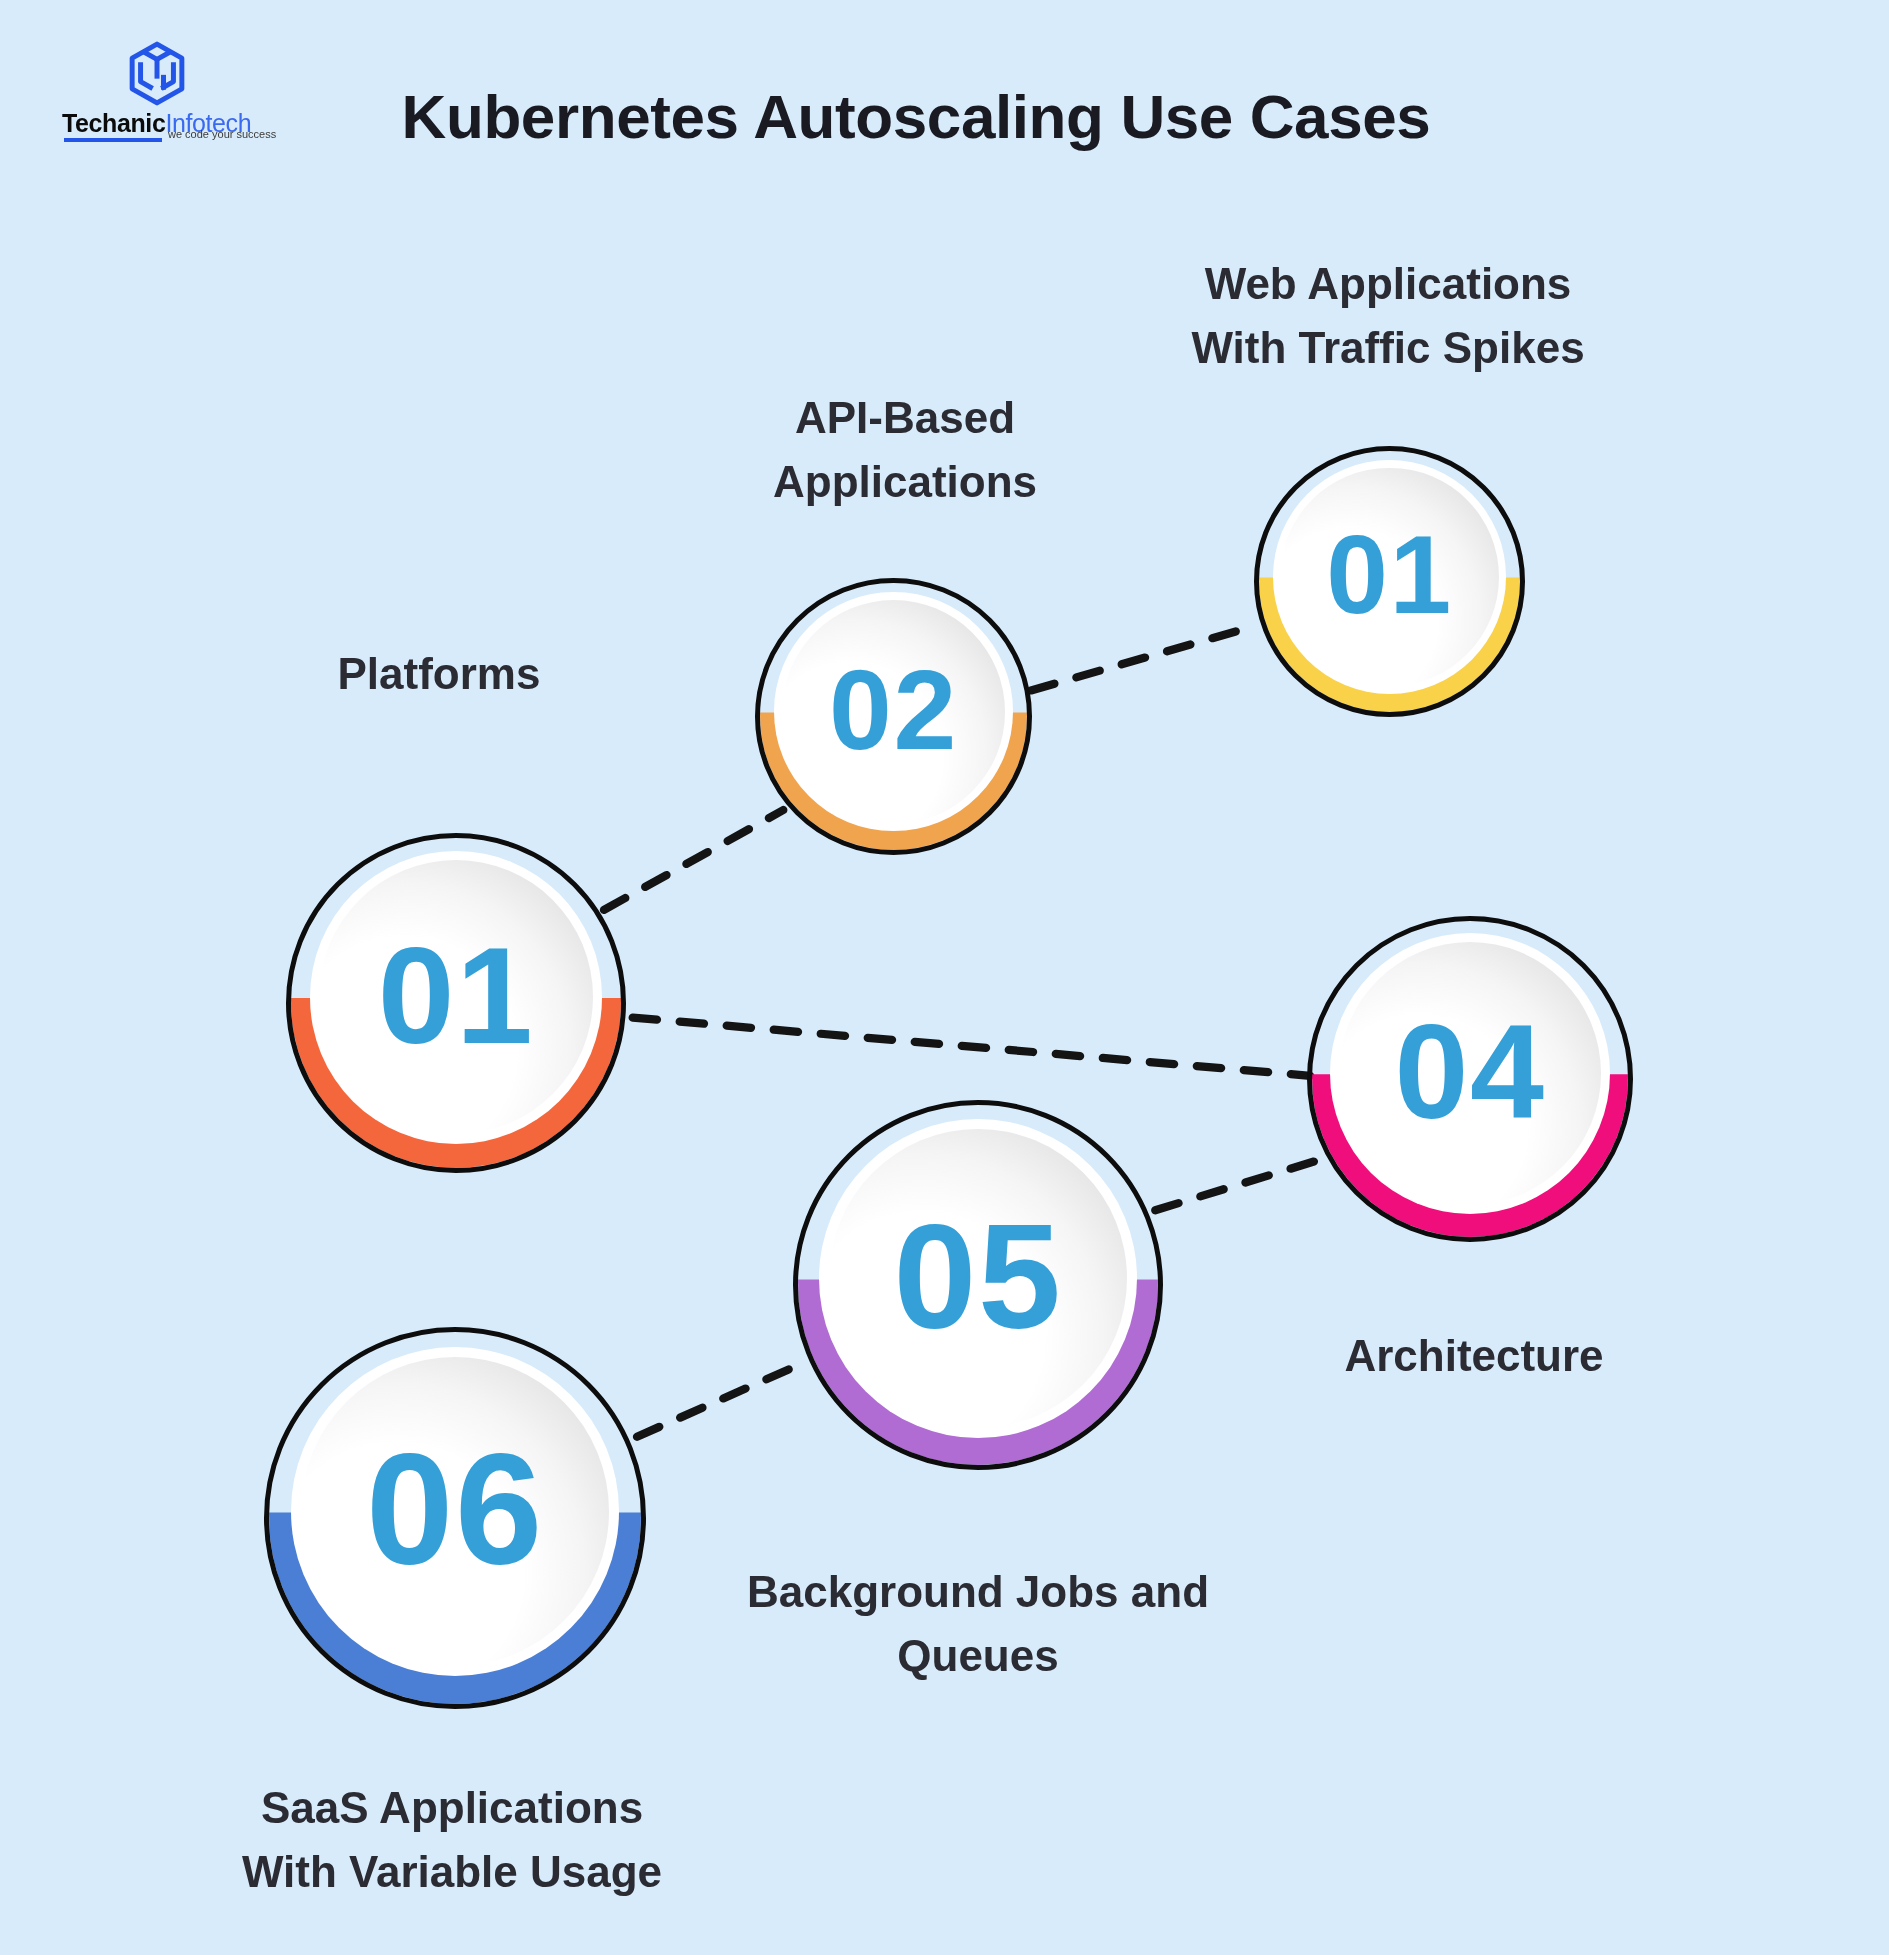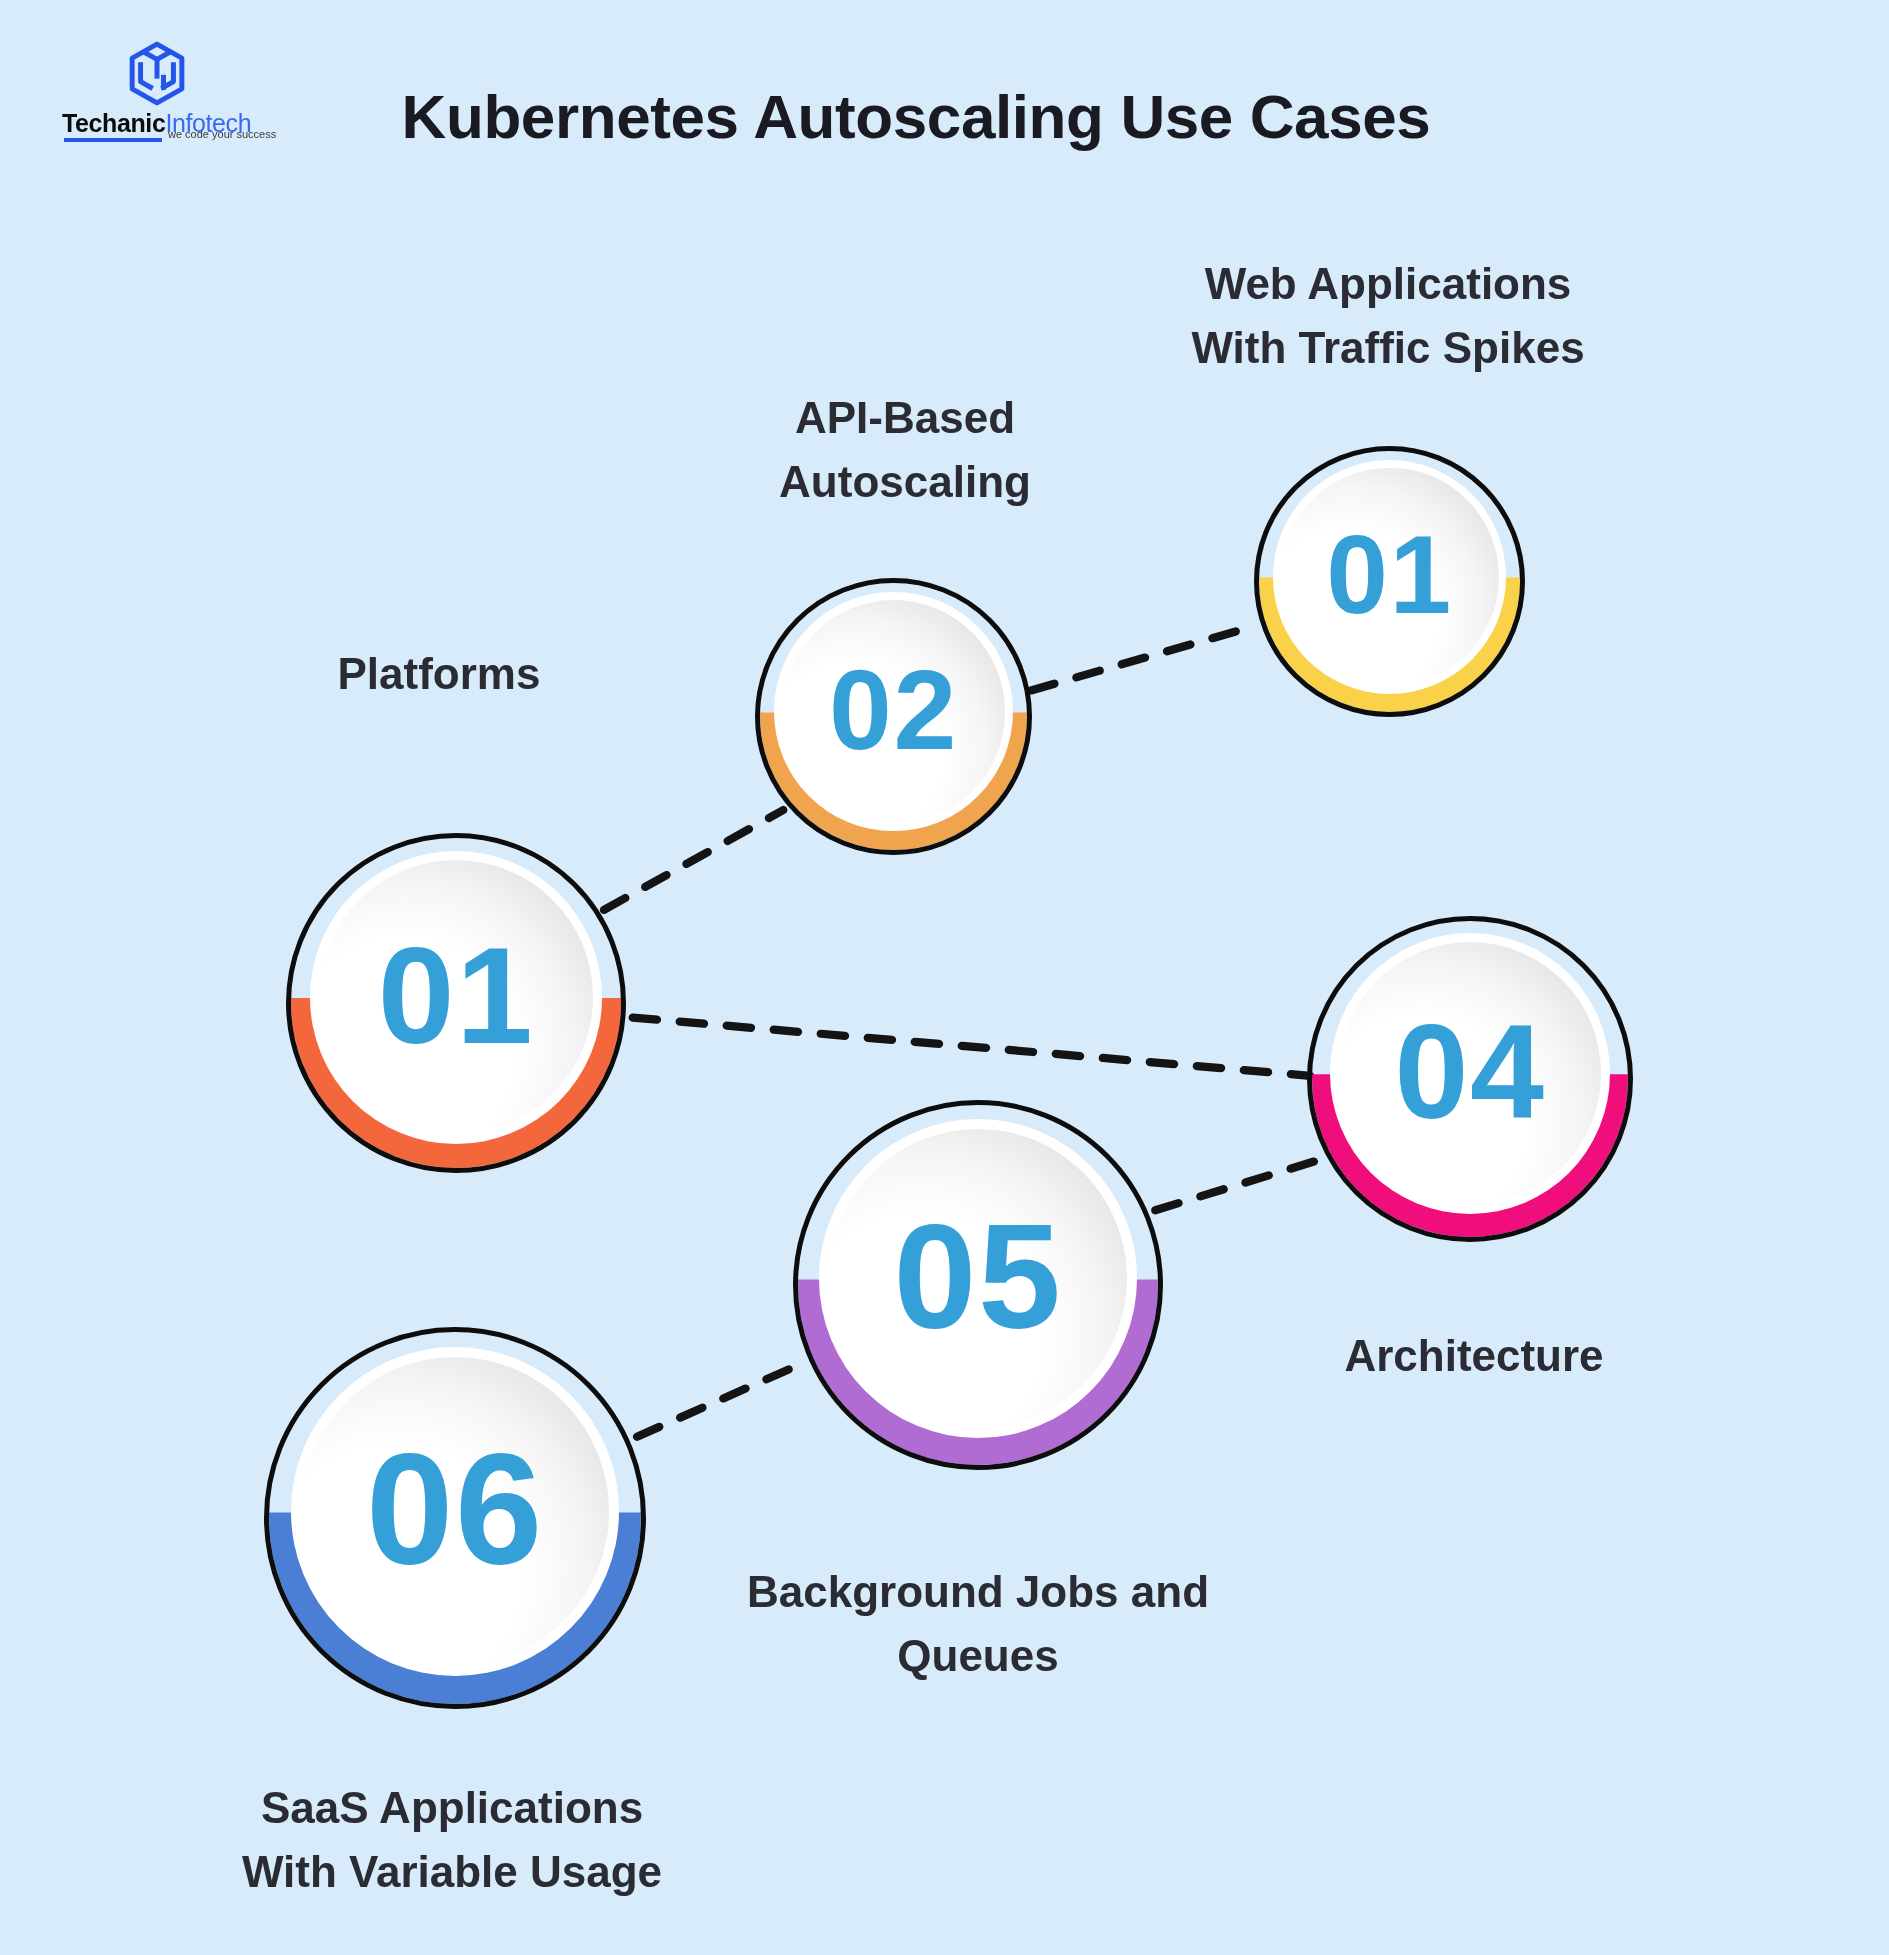--- a/index.html
+++ b/index.html
@@ -132,21 +132,21 @@
       </div>
     <div class="num" style="font-size:157px;">06</div>
   </div>
 
   <div class="label" style="left:1388px;top:252px;">
     <div>Web Applications</div>
     <div>With Traffic Spikes</div>
   </div>
   <div class="label" style="left:905px;top:386px;">
     <div>API-Based</div>
-    <div>Autoscaling</div>
+    <div>Applications</div>
   </div>
   <div class="label" style="left:439px;top:642px;">
     <div>Platforms</div>
   </div>
   <div class="label" style="left:1474px;top:1324px;">
     <div>Architecture</div>
   </div>
   <div class="label" style="left:978px;top:1560px;">
     <div>Background Jobs and</div>
     <div>Queues</div>

